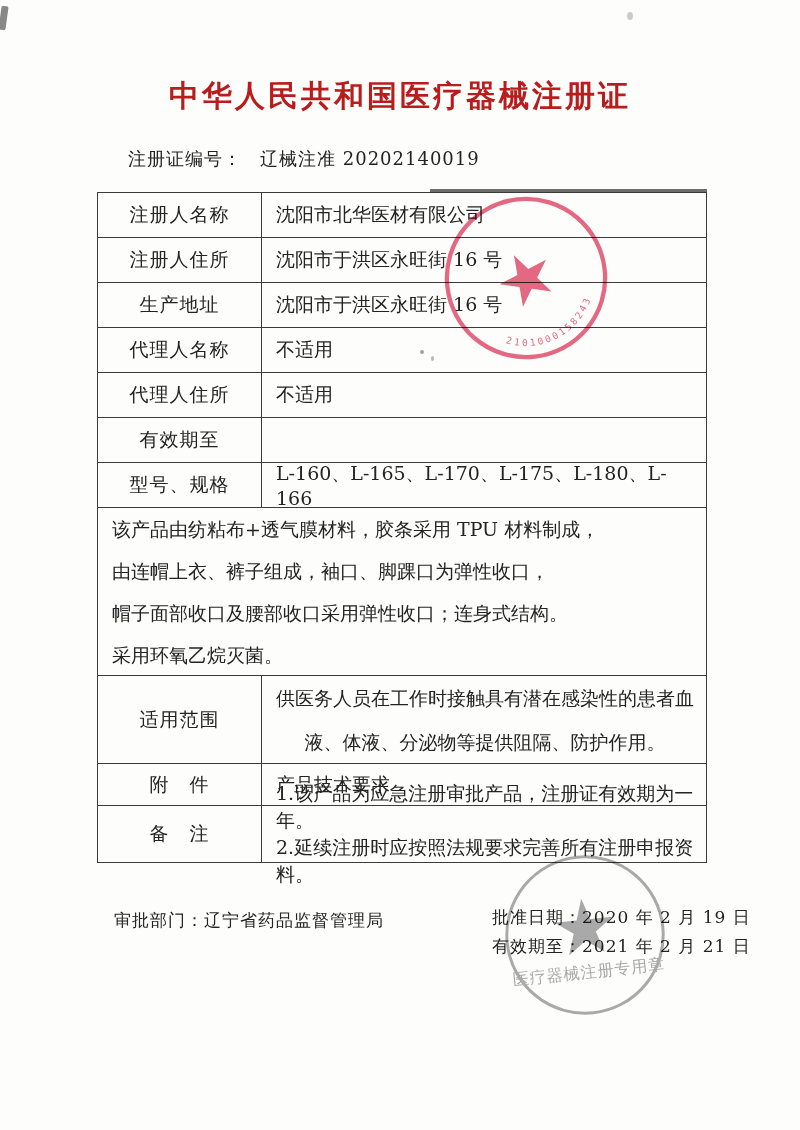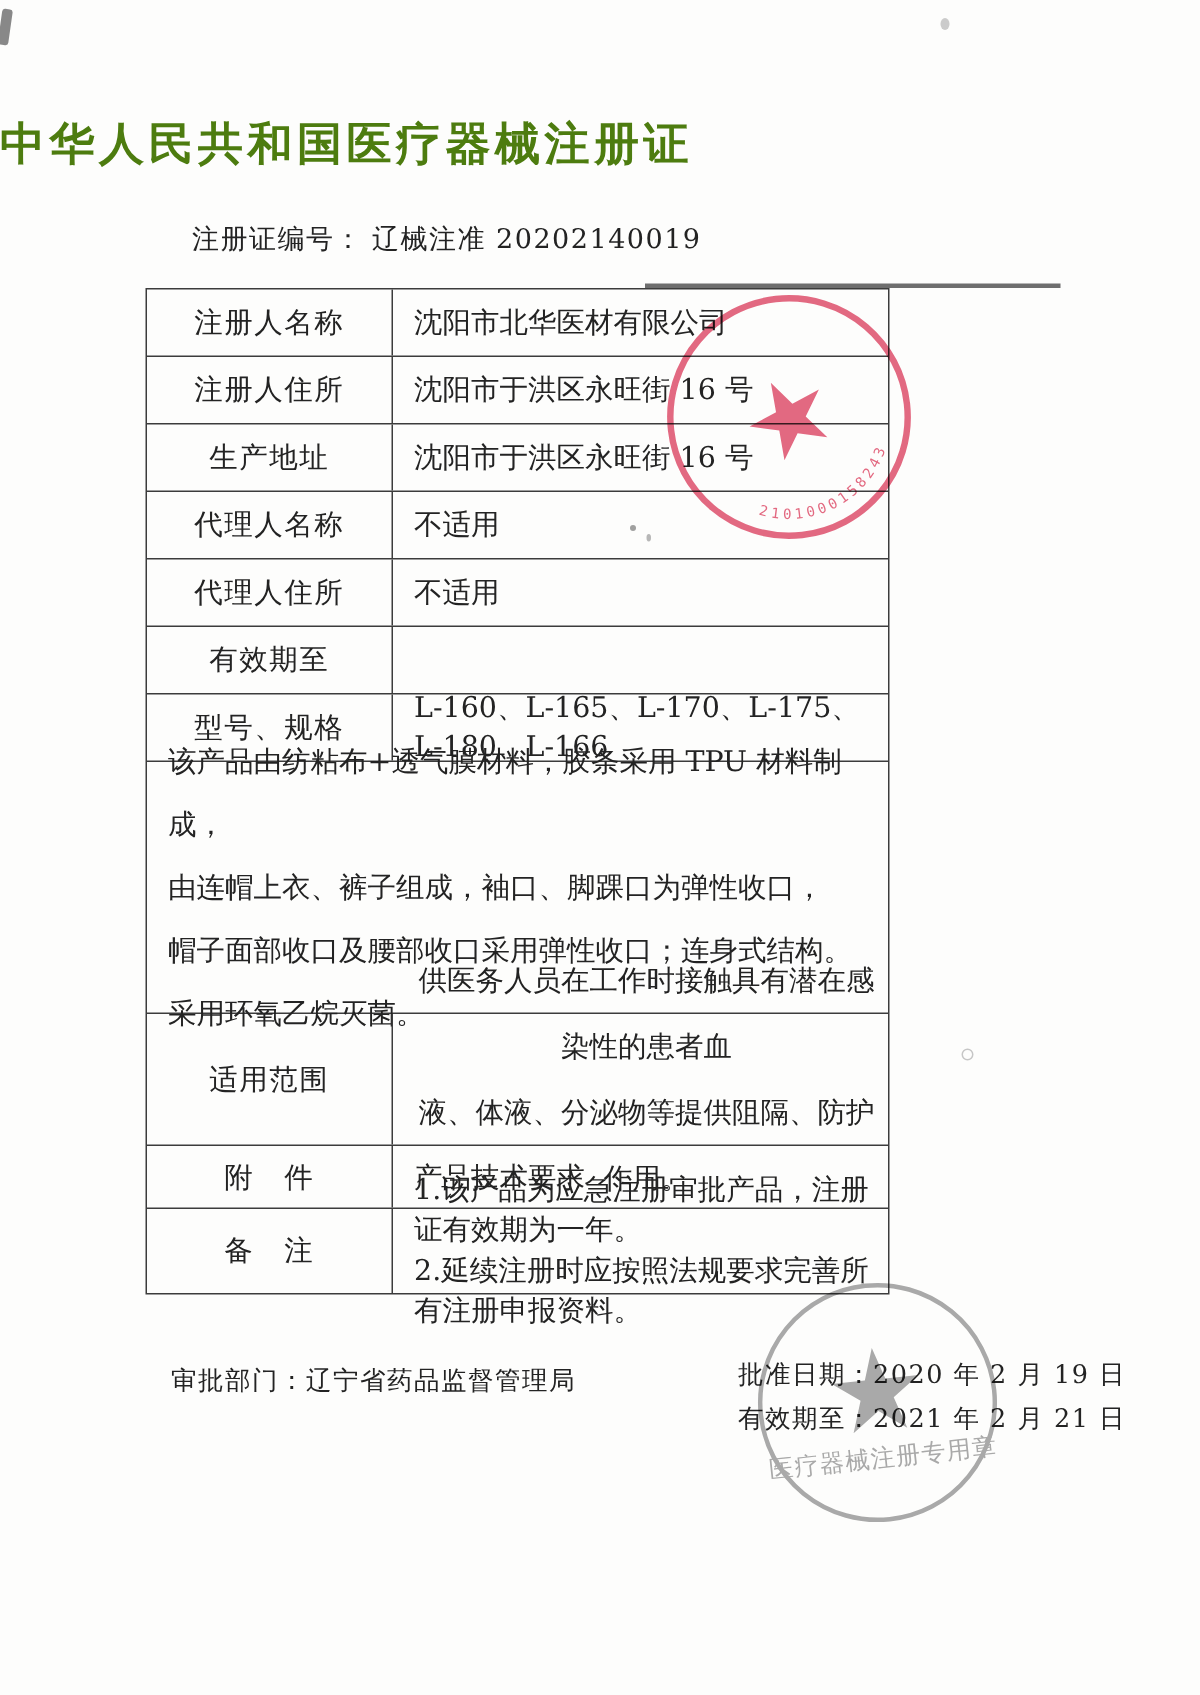--- a/index.html
+++ b/index.html
@@ -4,29 +4,29 @@
 <style>
   html,body{margin:0;padding:0;}
   body{
     width:800px;height:1130px;position:relative;overflow:hidden;
     background:#fdfdfc;
     font-family:"DejaVu Serif","Liberation Serif",serif;
     color:#232323;
   }
   .page-title{
     position:absolute;top:76px;left:0;right:0;
-    font-size:30px;font-weight:bold;letter-spacing:3px;
-    color:#4d7c0f;
+    text-align:center;font-size:30px;font-weight:bold;letter-spacing:3px;
+    color:#b91c1c;
   }
   .cert-no{
     position:absolute;left:128px;top:147px;font-size:18px;letter-spacing:1px;
   }
-  .cert-no .val{margin-left:6px;}
+  .cert-no .val{margin-left:18px;}
   .cert-table{
-    position:absolute;left:97px;top:192px;width:496px;
+    position:absolute;left:97px;top:192px;width:610px;
     border:1px solid #3c3c3c;box-sizing:border-box;
     background:transparent;
   }
   .trow{display:flex;border-bottom:1px solid #3c3c3c;box-sizing:border-box;}
   .trow:last-child{border-bottom:none;}
   .lcell{
     width:164px;flex:0 0 164px;border-right:1px solid #3c3c3c;box-sizing:border-box;
     display:flex;align-items:center;justify-content:center;
     font-size:19px;letter-spacing:1px;text-align:center;
   }

